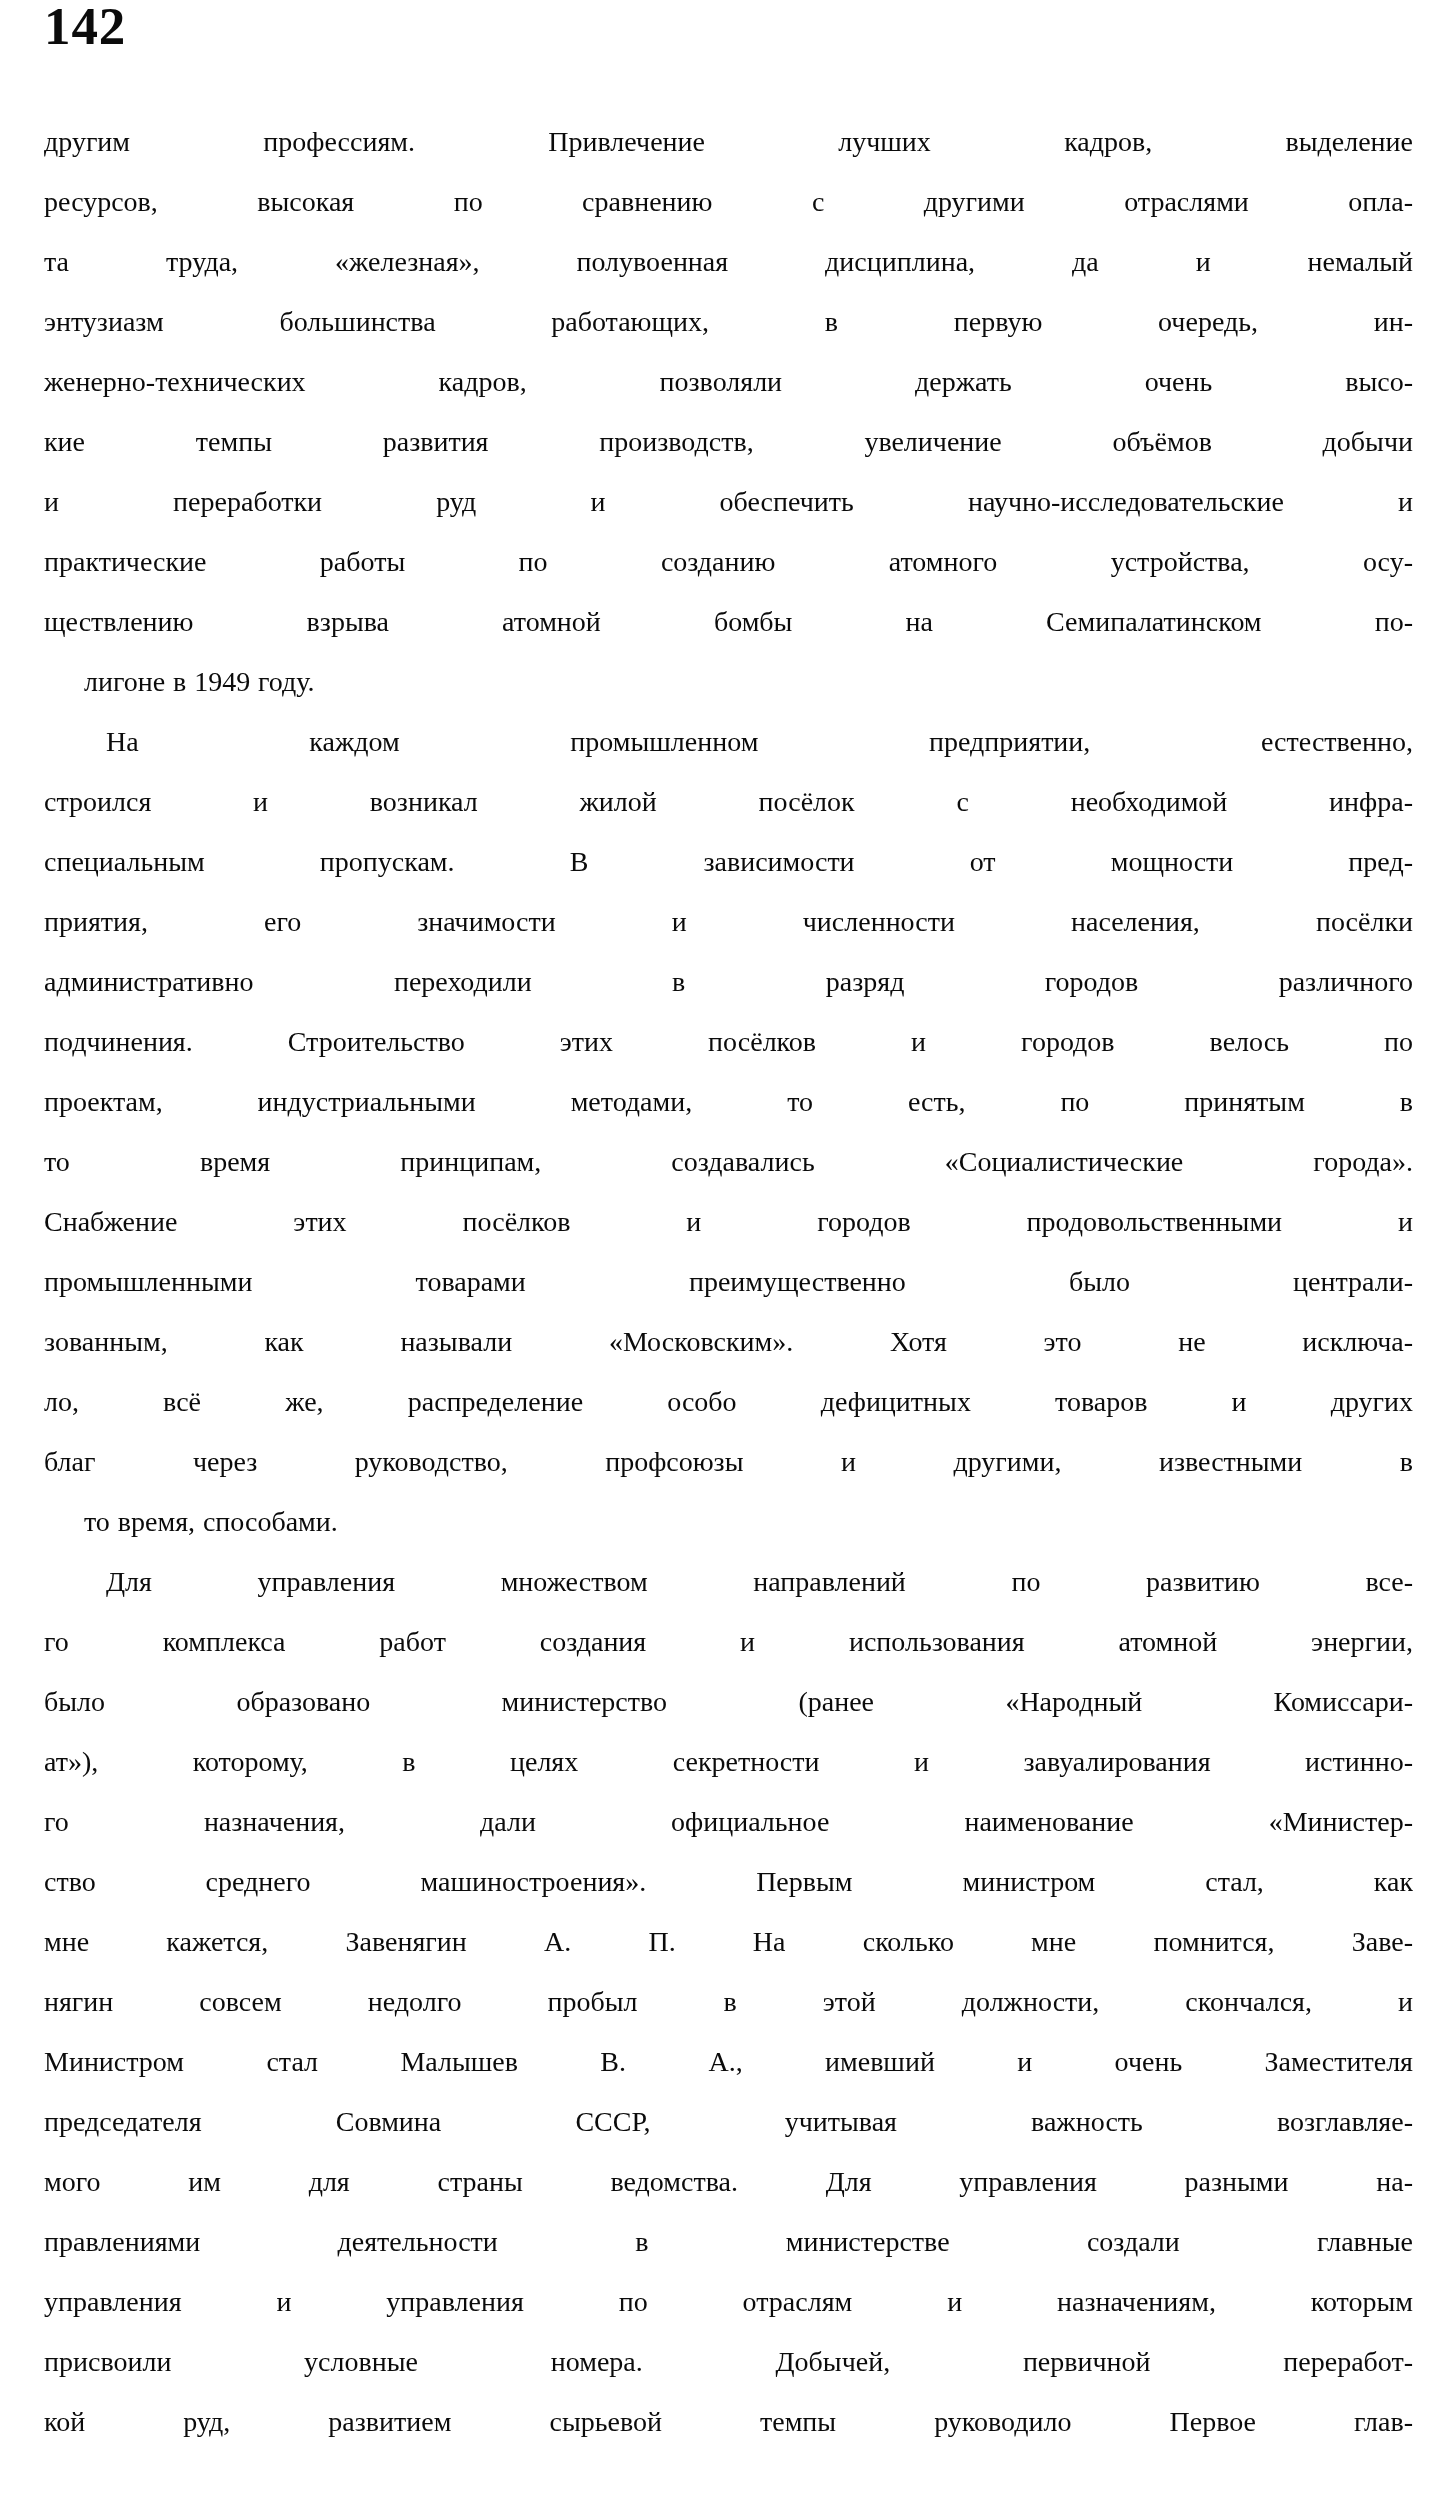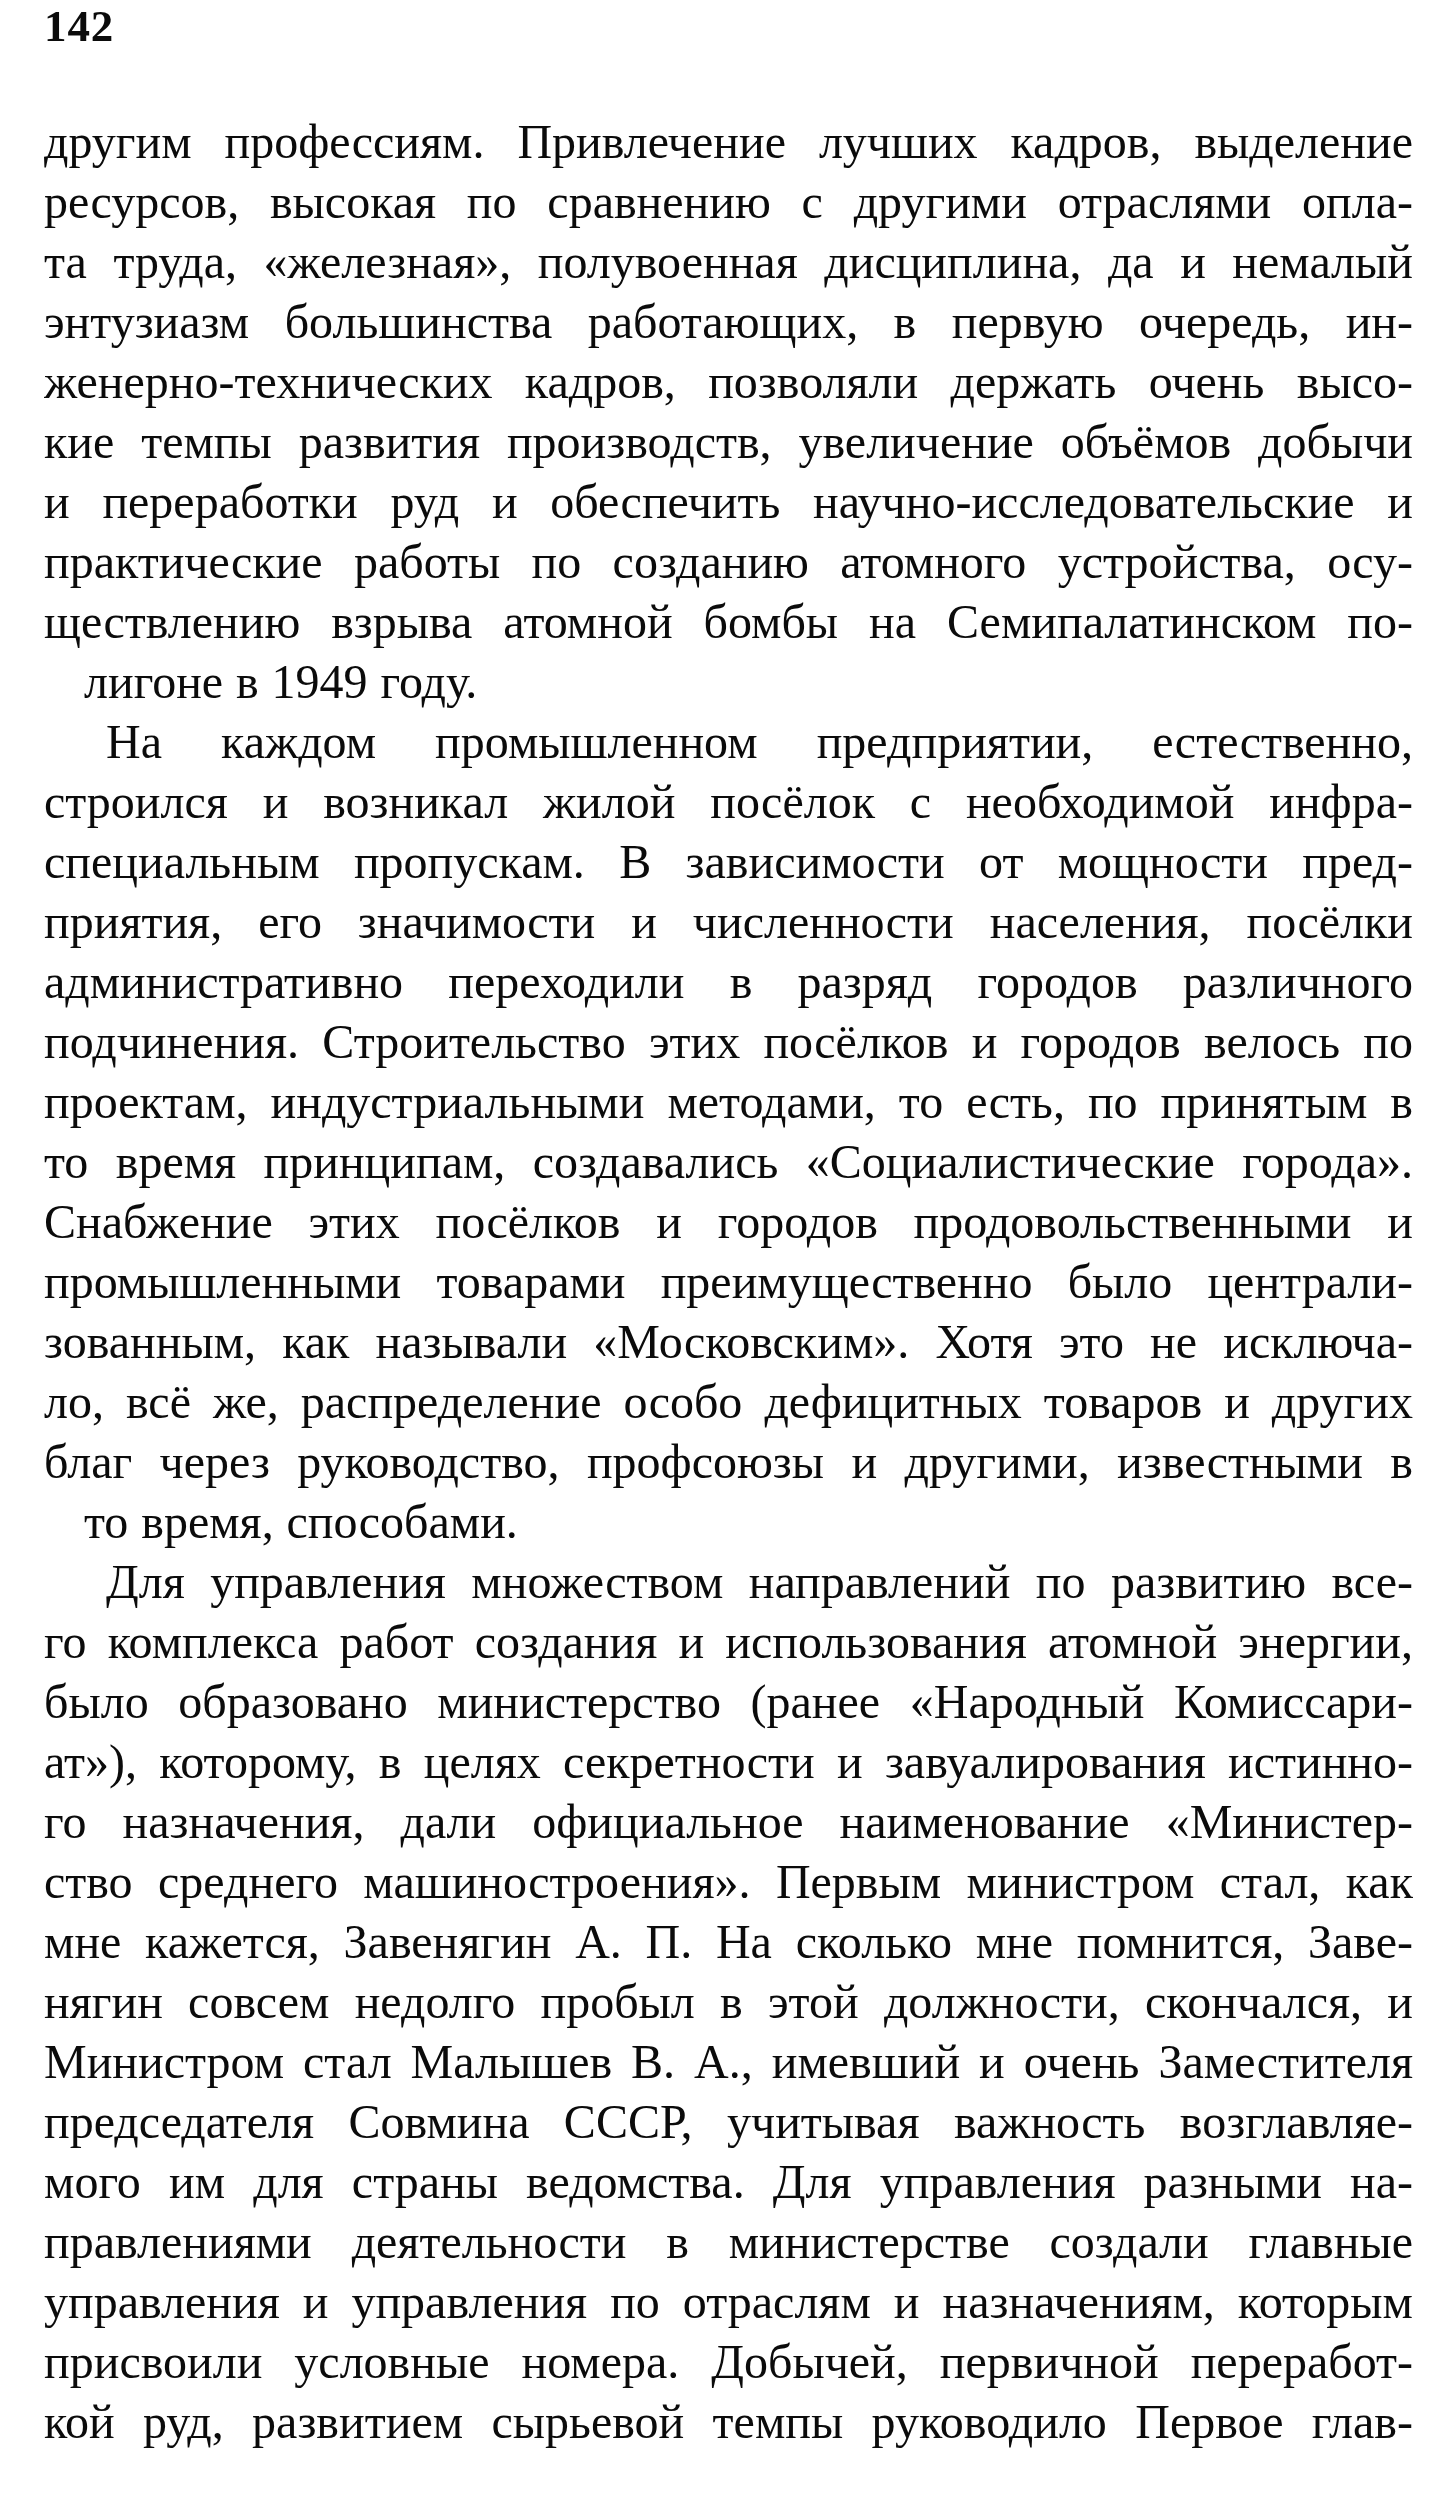--- a/index.html
+++ b/index.html
@@ -17,36 +17,36 @@
   }
   .page {
     position: absolute;
     inset: 0;
     background: #ffffff;
   }
   .page-number {
     position: absolute;
     left: 44px;
     top: 3.6px;
-    font-size: 45px;
+    font-size: 53px;
     line-height: 45px;
     font-weight: 600;
     letter-spacing: 0.9px;
     color: #0b0b0b;
   }
   .text-block {
     position: absolute;
     left: 44px;
     top: 112px;
     width: 1369px;
   }
   .line {
     height: 60px;
     line-height: 60px;
-    font-size: 48px;
+    font-size: 28px;
     overflow: hidden;
     text-align: justify;
     text-align-last: justify;
     white-space: normal;
     word-spacing: 0.9px;
   }
   .line.lastline {
     text-align-last: left;
     margin-left: 40px;
   }

